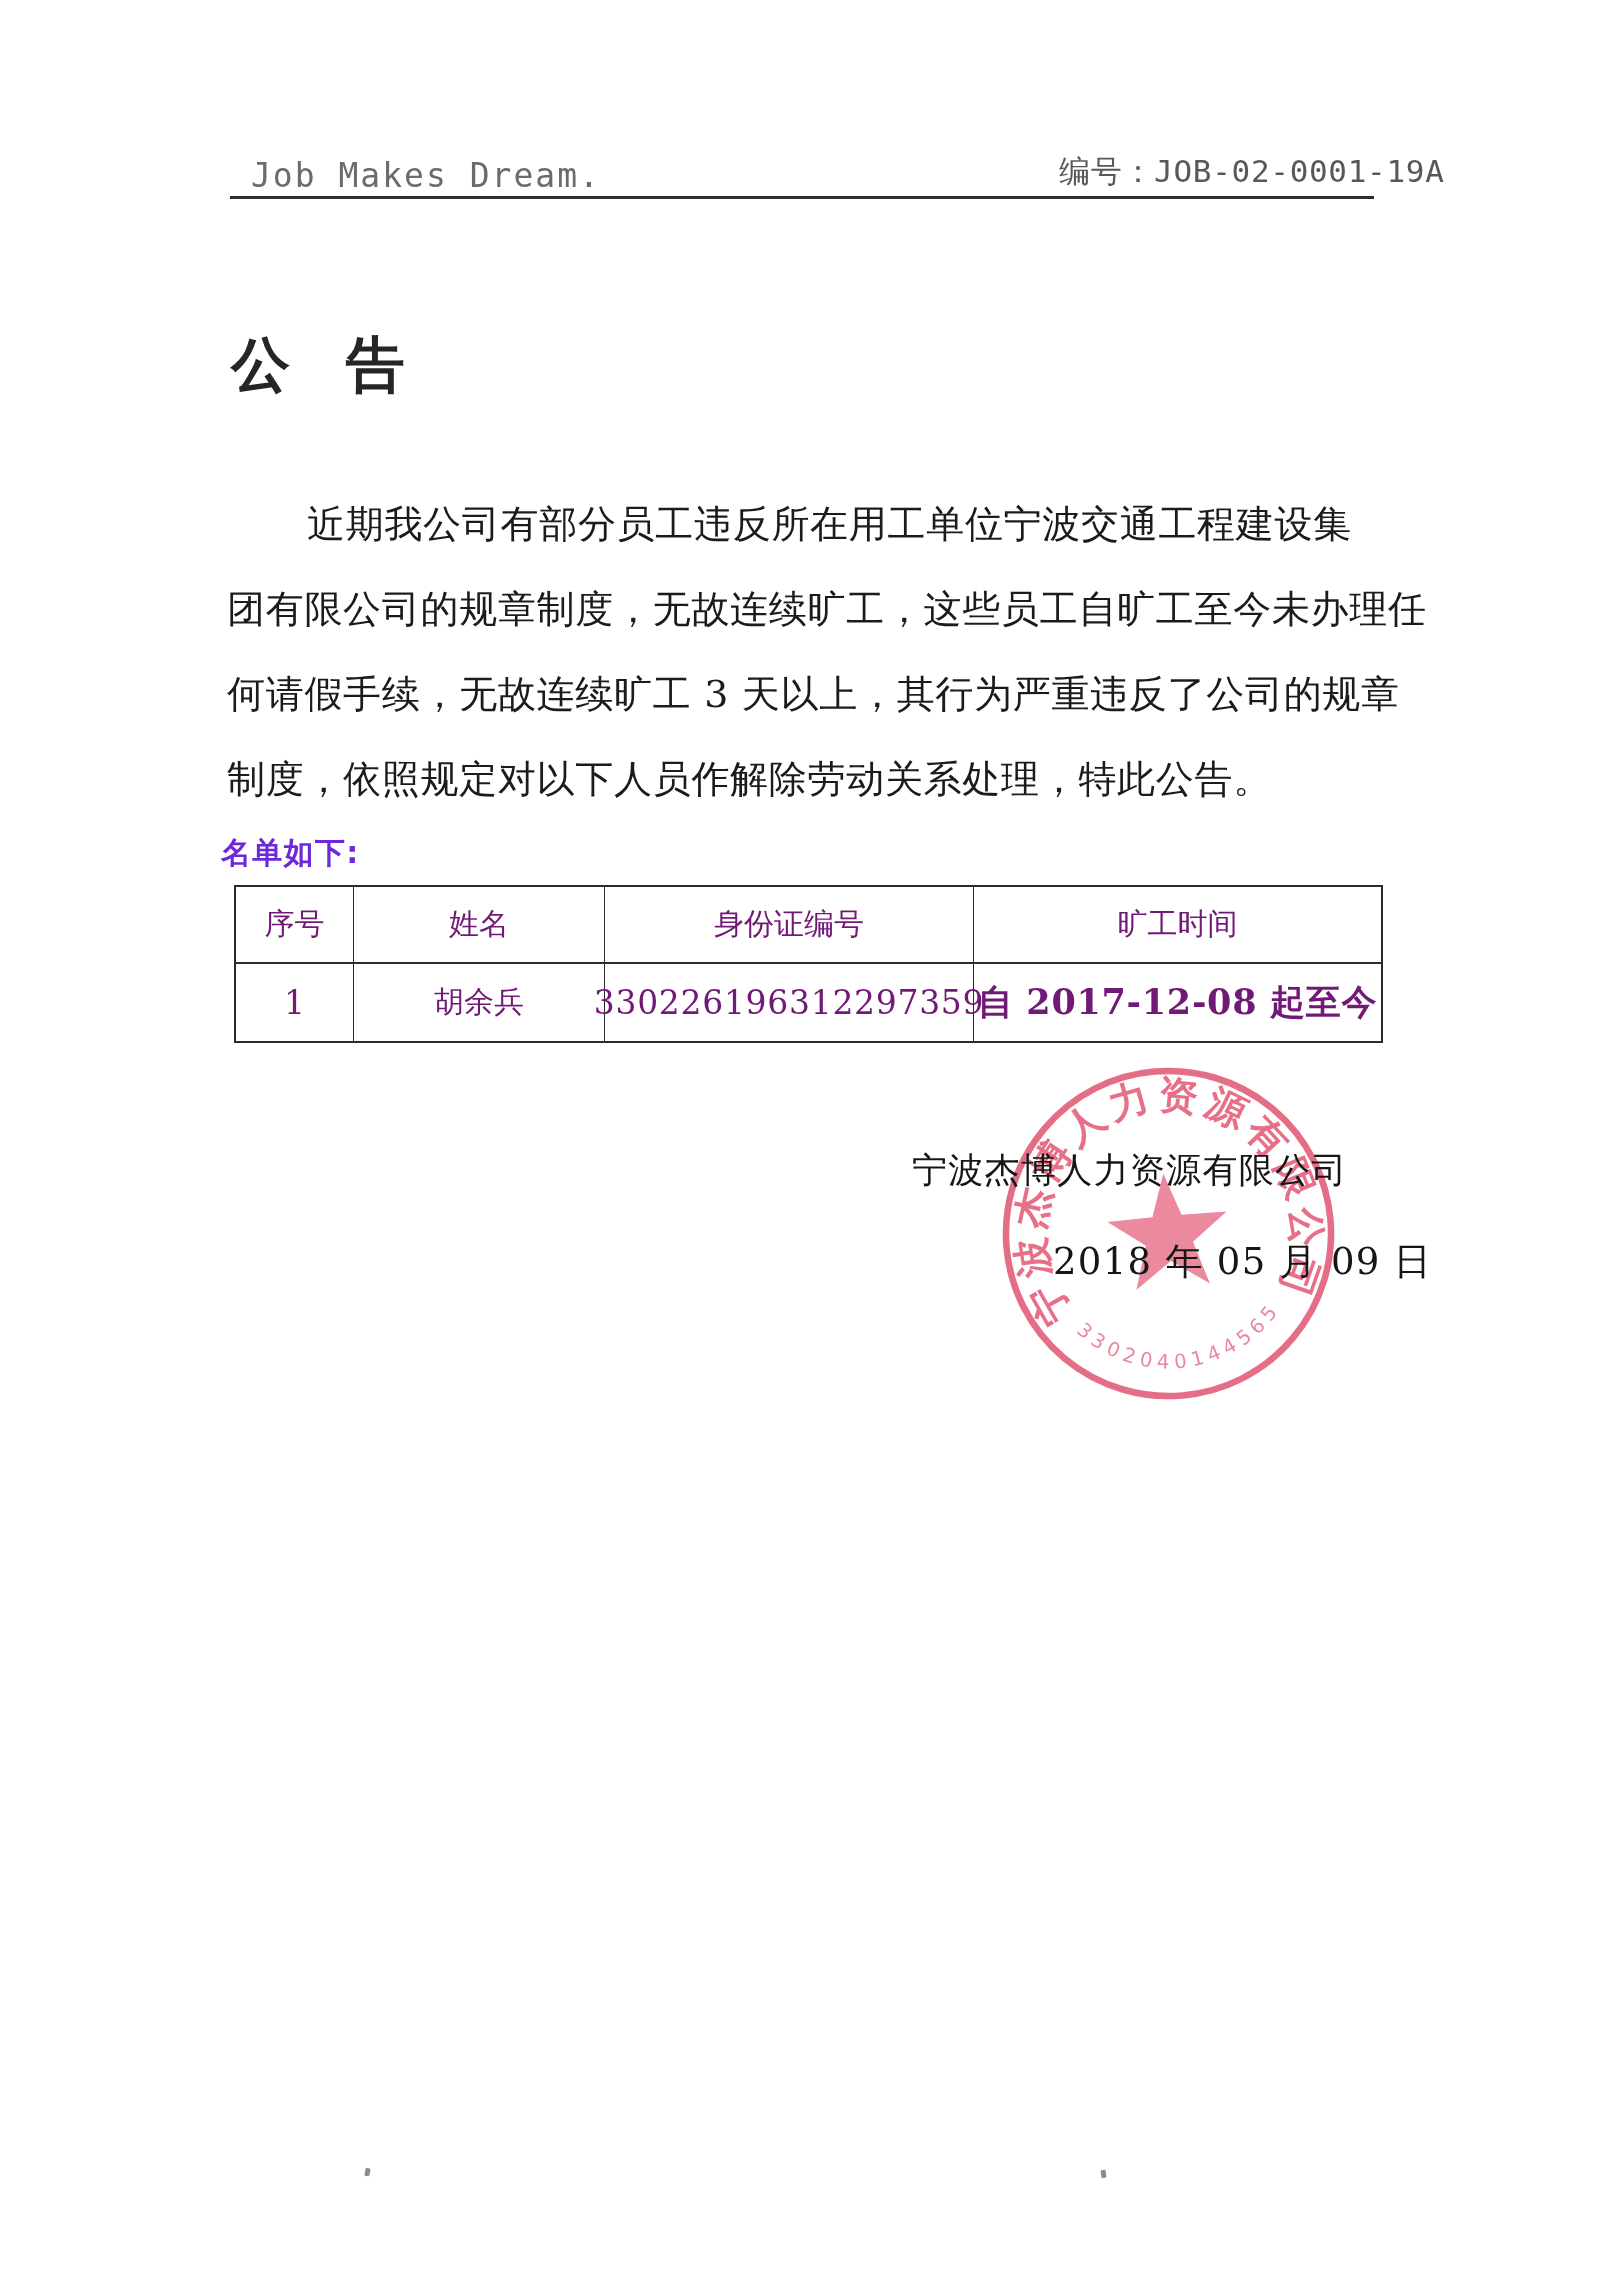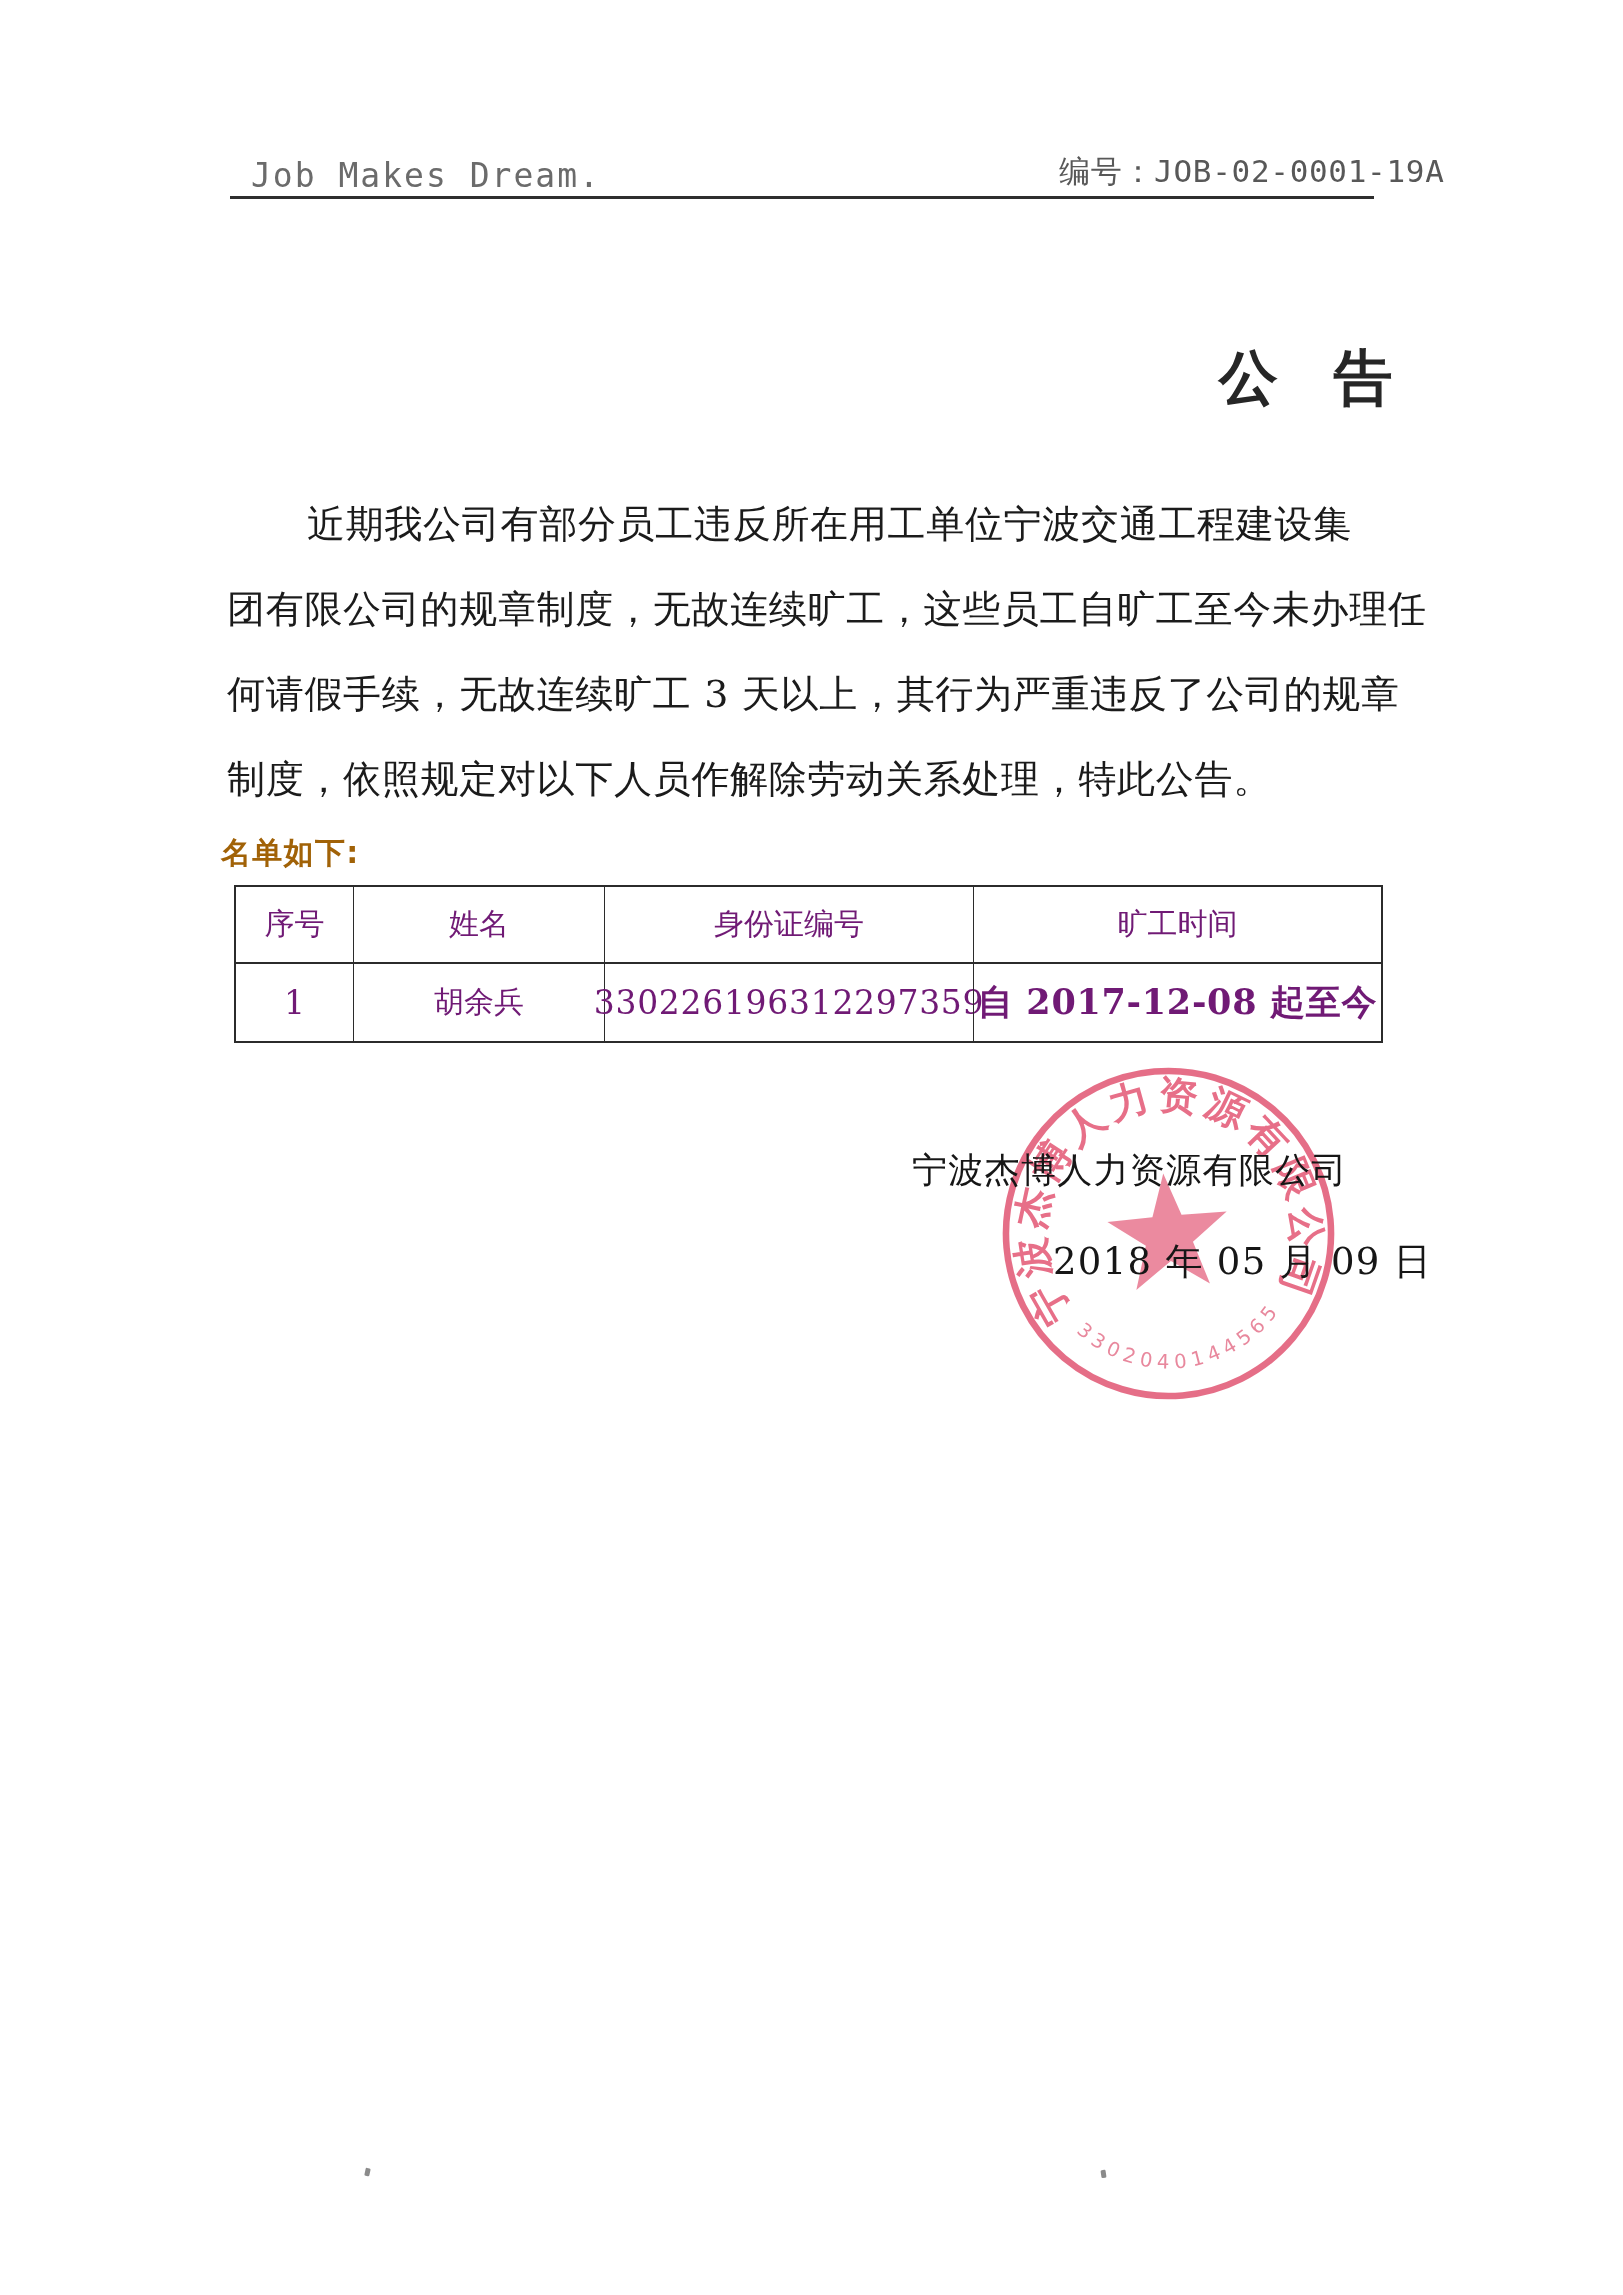--- a/index.html
+++ b/index.html
@@ -22,36 +22,36 @@
     font-family:"DejaVu Sans Mono","Liberation Mono",monospace;
     font-size:31px;color:#585858;letter-spacing:0.7px;white-space:nowrap;
   }
   .hdr-rule{
     position:absolute;left:230px;top:196px;width:1144px;height:3.3px;
     background:#2e2e2e;
   }
   
   .doc-title{
     position:absolute;left:227px;top:322px;width:1151px;
-    text-align:right;font-size:59px;font-weight:bold;
+    text-align:left;font-size:59px;font-weight:bold;
     word-spacing:30px;letter-spacing:2.6px;color:#262626;
-    margin:17px;
+    margin:4px;
   }
   
   .body-block{
     position:absolute;left:227px;top:482px;width:1153px;
     font-size:38px;line-height:85px;color:#1b1b1b;
     letter-spacing:0.7px;white-space:nowrap;
   }
   .body-line{height:85px;}
   .body-line.indent{text-indent:80px;}
   .list-label{
     position:absolute;left:221px;top:833px;
     font-family:"DejaVu Sans","Liberation Sans",sans-serif;
-    font-size:30px;font-weight:bold;color:#a16207;letter-spacing:1.3px;
+    font-size:30px;font-weight:bold;color:#6d28d9;letter-spacing:1.3px;
   }
   
   .tbl{
     position:absolute;left:234px;top:885px;
     display:grid;
     grid-template-columns:117px 251px 369px 408px;
     grid-template-rows:77px 77px;
     border:2.6px solid #2b2b2b;
     background:#fff;
   }

